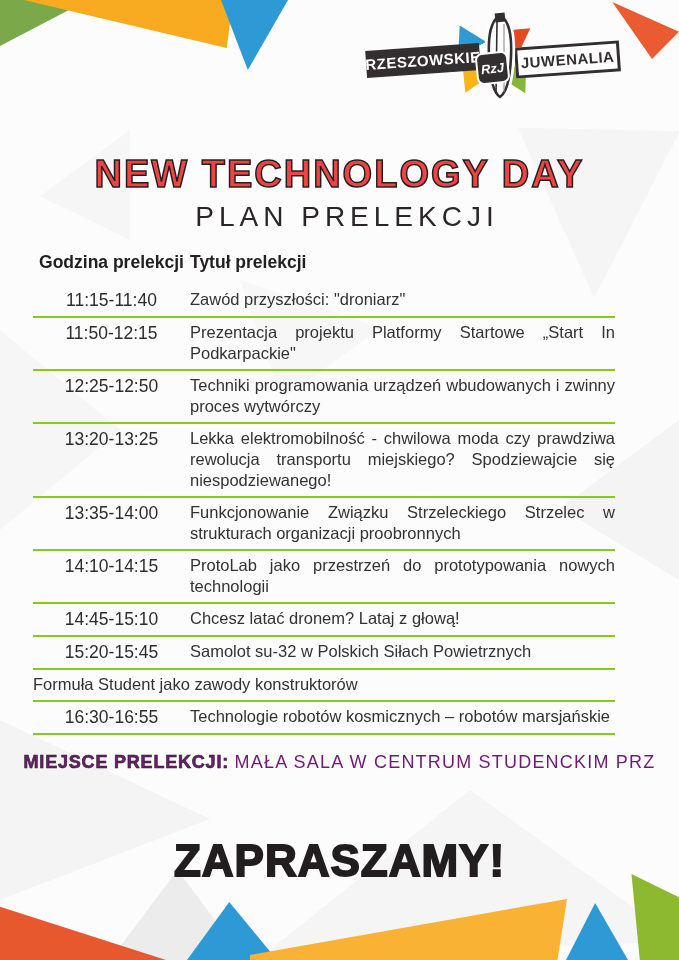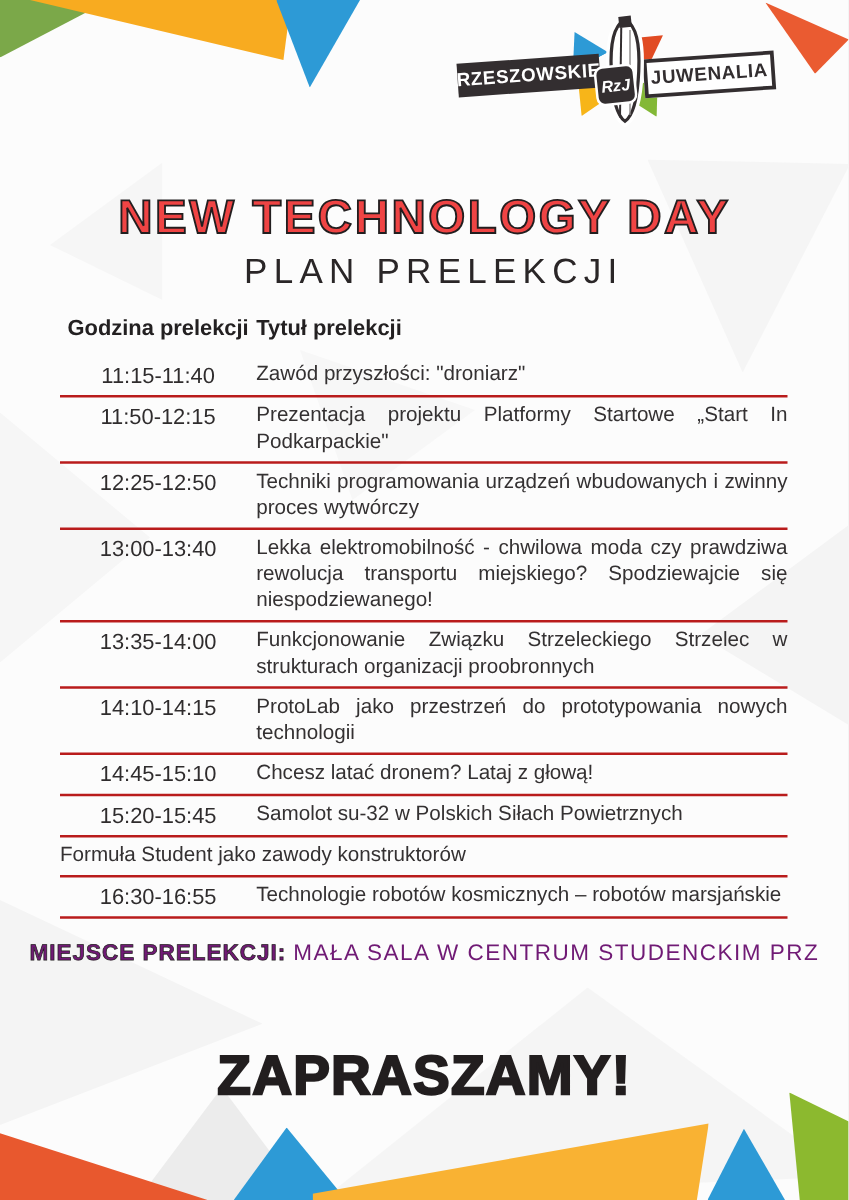--- a/index.html
+++ b/index.html
@@ -62,25 +62,25 @@
     position:absolute;left:0;right:0;top:128px;text-align:center;z-index:2;
     font-size:38px;font-weight:800;letter-spacing:2px;color:#ef4444;
     -webkit-text-stroke:1.5px #221e1f;
   }
   .subtitle{
     position:absolute;left:15px;right:0;top:178px;text-align:center;z-index:2;
     font-size:28px;font-weight:400;letter-spacing:5px;color:#2a2627;
   }
 
   
-  .schedule{position:absolute;left:48px;top:252px;width:582px;z-index:2;}
+  .schedule{position:absolute;left:33px;top:252px;width:582px;z-index:2;}
   .thead{display:flex;padding-bottom:12px;font-weight:bold;font-size:17.5px;color:#232021;}
   .th-time{width:157px;text-align:center;}
   .th-title{flex:1;}
-  .row{display:flex;border-bottom:2px solid #b91c1c;padding:4px 0 5px;}
+  .row{display:flex;border-bottom:2px solid #84cc16;padding:4px 0 5px;}
   .cell-time{width:157px;text-align:center;font-size:17.5px;color:#2f2c2d;padding-top:1px;flex:0 0 157px;}
   .cell-title{flex:1;text-align:justify;font-size:16.5px;line-height:21px;color:#343132;}
 
   
   .venue{
     position:absolute;left:0;right:0;top:752px;text-align:center;z-index:2;
     font-size:18px;color:#701a75;letter-spacing:.5px;white-space:nowrap;
   }
   .venue-label{font-weight:800;-webkit-text-stroke:.6px #221e1f;letter-spacing:.8px;}
   .venue-value{letter-spacing:1.2px;}
@@ -145,21 +145,21 @@
     </div>
     <div class="row">
       <div class="cell-time">11:50-12:15</div>
       <div class="cell-title">Prezentacja projektu Platformy Startowe „Start In Podkarpackie"</div>
     </div>
     <div class="row">
       <div class="cell-time">12:25-12:50</div>
       <div class="cell-title">Techniki programowania urządzeń wbudowanych i zwinny proces wytwórczy</div>
     </div>
     <div class="row">
-      <div class="cell-time">13:00-13:40</div>
+      <div class="cell-time">13:20-13:25</div>
       <div class="cell-title">Lekka elektromobilność - chwilowa moda czy prawdziwa rewolucja transportu miejskiego? Spodziewajcie się niespodziewanego!</div>
     </div>
     <div class="row">
       <div class="cell-time">13:35-14:00</div>
       <div class="cell-title">Funkcjonowanie Związku Strzeleckiego Strzelec w strukturach organizacji proobronnych</div>
     </div>
     <div class="row">
       <div class="cell-time">14:10-14:15</div>
       <div class="cell-title">ProtoLab jako przestrzeń do prototypowania nowych technologii</div>
     </div>

